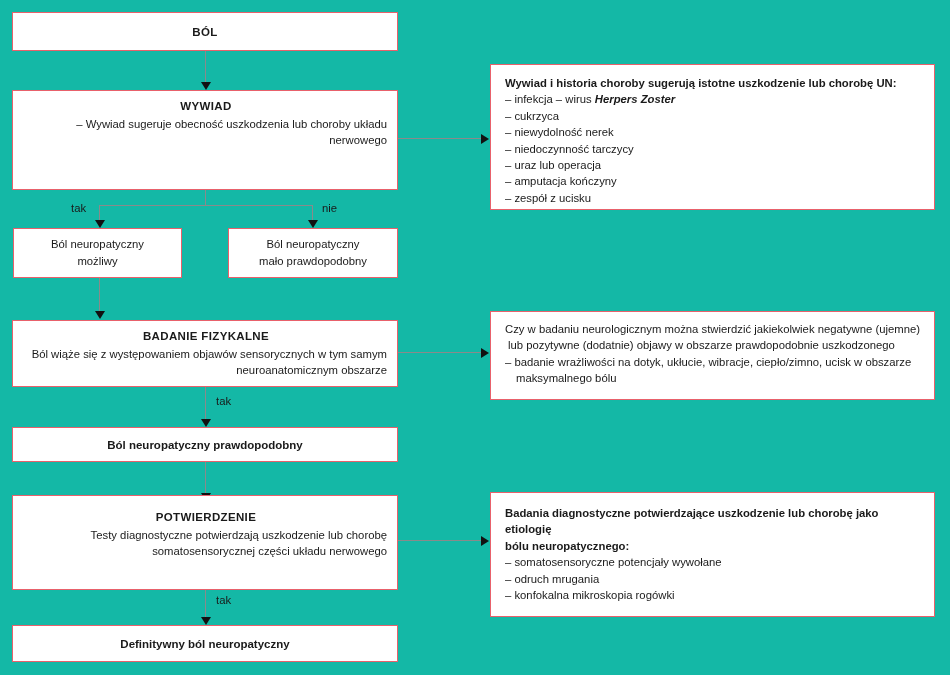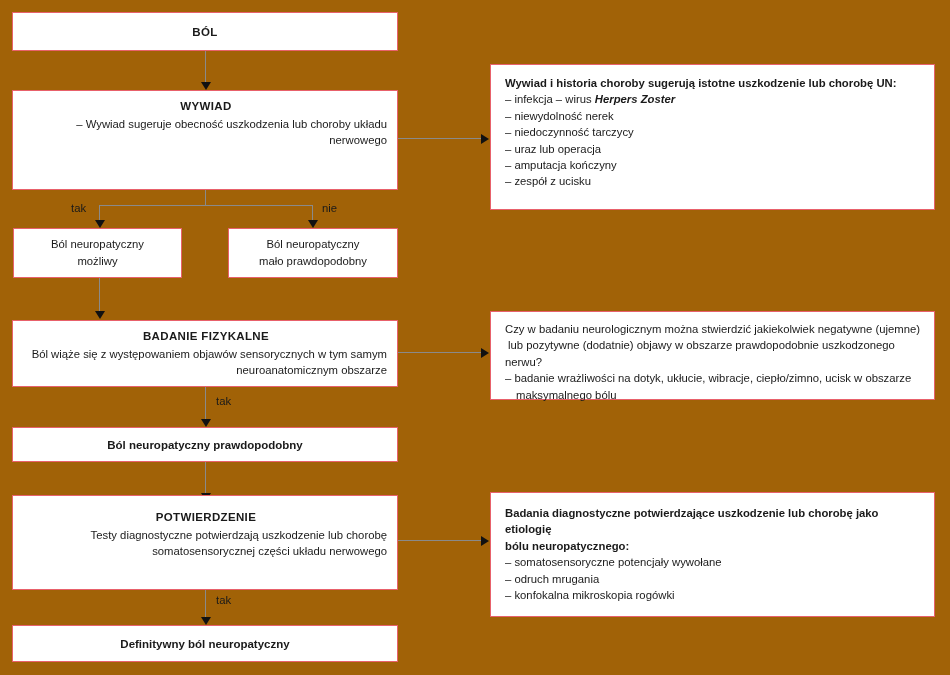--- a/index.html
+++ b/index.html
@@ -4,21 +4,21 @@
 <style>
   html, body {
     margin: 0;
     padding: 0;
     background: #ffffff;
   }
   #canvas {
     position: relative;
     width: 950px;
     height: 675px;
-    background: #a16207;
+    background: #14b8a6;
     font-family: "Liberation Sans", sans-serif;
     overflow: hidden;
   }
   .box {
     position: absolute;
     box-sizing: border-box;
     border: 1.4px solid #e8616b;
     background: #ffffff;
     color: #1a1a1a;
   }
@@ -137,20 +137,21 @@
     </div>
   </div>
 
   <div class="hline" style="left:398px; top:138px; width:84px;"></div>
   <div class="arrow-right" style="left:481px; top:133.5px;"></div>
 
   <div class="box" style="left:490px; top:64px; width:445px; height:146px;">
     <div class="box-inner" style="padding:10px 12px 10px 14px;">
       <div class="side-head">Wywiad i historia choroby sugerują istotne uszkodzenie lub chorobę UN:</div>
       <div class="side-item"><span>– infekcja – wirus </span><span class="ital">Herpers Zoster</span></div>
+      <div class="side-item">– cukrzyca</div>
       <div class="side-item">– niewydolność nerek</div>
       <div class="side-item">– niedoczynność tarczycy</div>
       <div class="side-item">– uraz lub operacja</div>
       <div class="side-item">– amputacja kończyny</div>
       <div class="side-item">– zespół z ucisku</div>
     </div>
   </div>
 
   <div class="vline" style="left:205px; top:190px; height:16px;"></div>
   <div class="hline" style="left:99px; top:205px; width:214px;"></div>
@@ -187,21 +188,20 @@
     </div>
   </div>
 
   <div class="hline" style="left:398px; top:352px; width:84px;"></div>
   <div class="arrow-right" style="left:481px; top:347.5px;"></div>
 
   <div class="box" style="left:490px; top:311px; width:445px; height:89px;">
     <div class="box-inner" style="padding:9px 12px 9px 14px;">
       <div class="side-item" style="text-indent:0; padding-left:0;">Czy w badaniu neurologicznym można stwierdzić jakiekolwiek negatywne (ujemne)</div>
       <div class="side-item" style="text-indent:0; padding-left:3px;">lub pozytywne (dodatnie) objawy w obszarze prawdopodobnie uszkodzonego</div>
-      <div class="side-item" style="text-indent:0; padding-left:0;">nerwu?</div>
       <div class="side-item">– badanie wrażliwości na dotyk, ukłucie, wibracje, ciepło/zimno, ucisk w obszarze</div>
       <div class="side-item cont">maksymalnego bólu</div>
     </div>
   </div>
 
   <div class="vline" style="left:205px; top:387px; height:34px;"></div>
   <div class="arrow-down" style="left:200.5px; top:419px;"></div>
   <div class="edge-label" style="left:216px; top:395px;">tak</div>
 
   <div class="box" style="left:12px; top:427px; width:386px; height:35px;">

